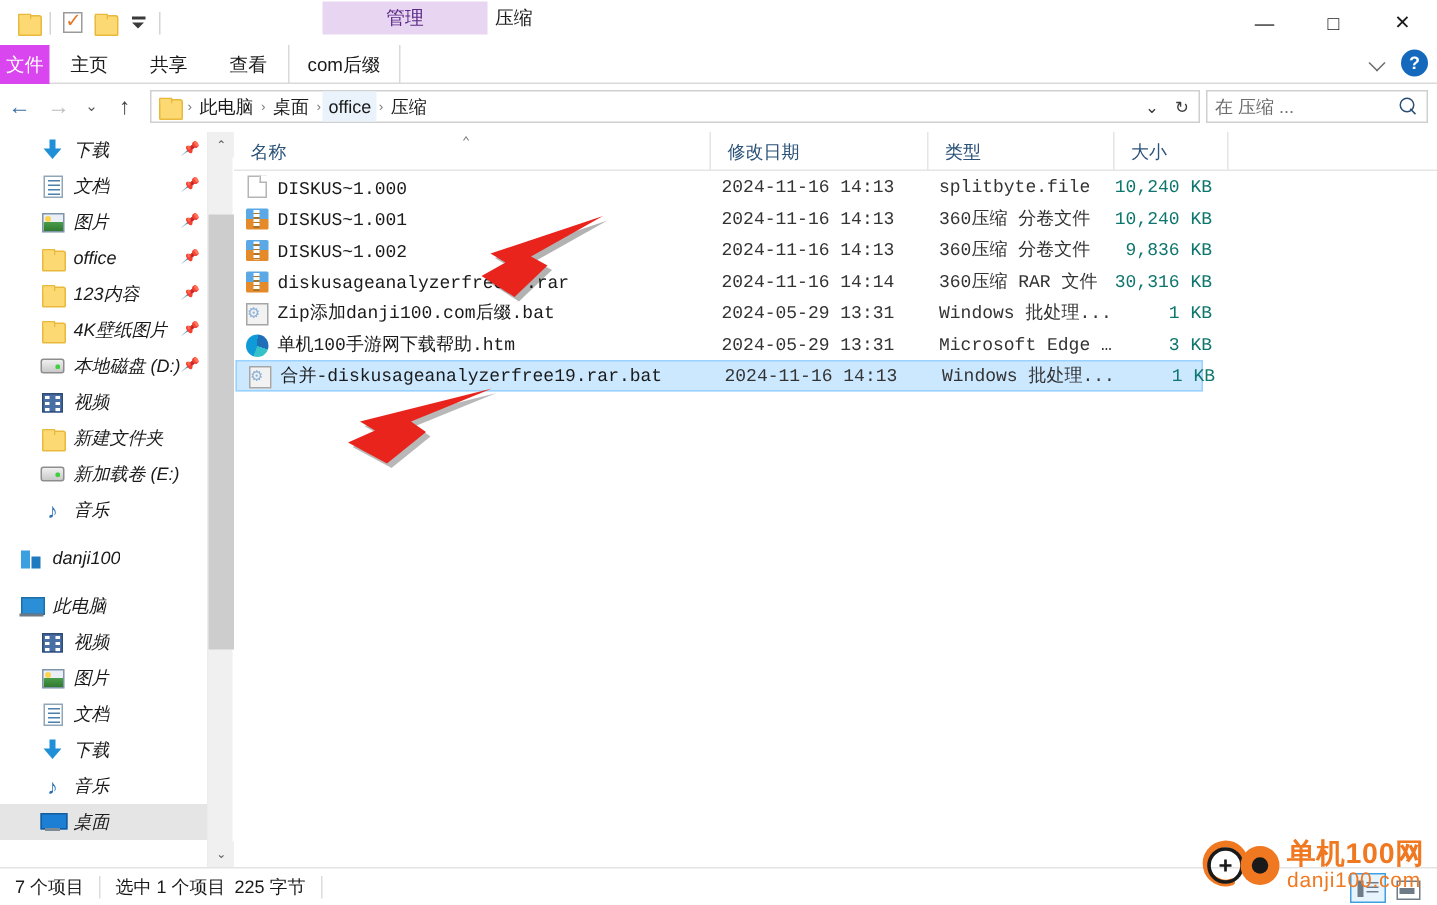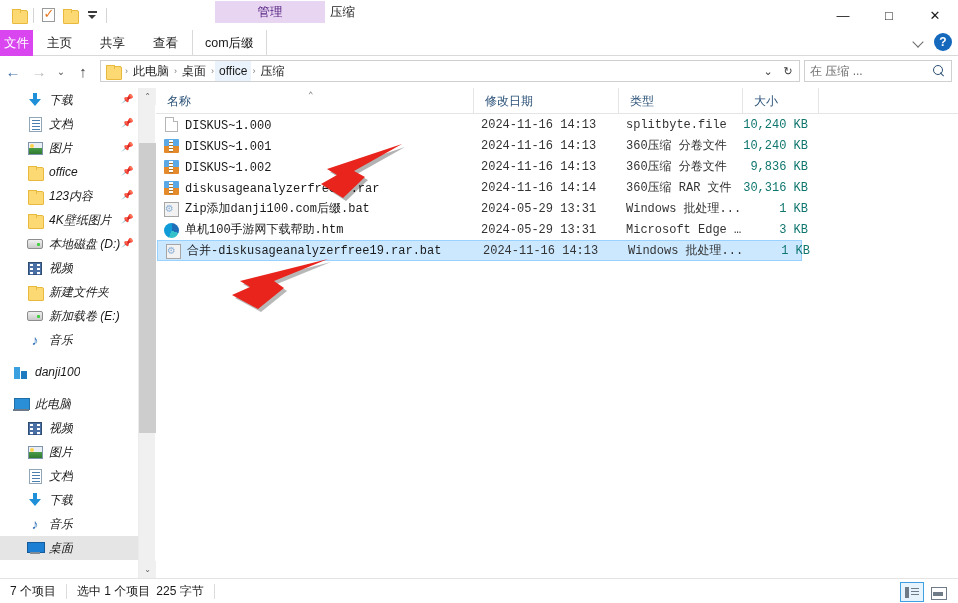--- a/index.html
+++ b/index.html
@@ -685,14 +685,27 @@
     <div class="view-btns">
       <div class="vbtn active">
           <span class="vb-details"></span>
         </div>
       <div class="vbtn">
           <span class="vb-large"></span>
         </div>
     </div>
   </div>
 
+  <div class="watermark">
+    <svg width="56" height="40" viewBox="0 0 56 40">
+      <path d="M30 20 a13 13 0 1 0 -9 12" fill="none" stroke="#f07820" stroke-width="4.5" stroke-linecap="round"></path>
+      <circle cx="17" cy="21" r="11" fill="none" stroke="#1a1a1a" stroke-width="2.4"></circle>
+      <path d="M13 21 h8 M17 17 v8" stroke="#1a1a1a" stroke-width="1.8"></path>
+      <circle cx="40" cy="21" r="13" fill="#f07820"></circle>
+      <circle cx="40" cy="21" r="5.5" fill="#1a1a1a"></circle>
+    </svg>
+    <div class="wm-text">
+      <div class="wm-t1">单机100网</div>
+      <div class="wm-t2">danji100.com</div>
+    </div>
+  </div>
 
 </div>
 
 </body></html>

